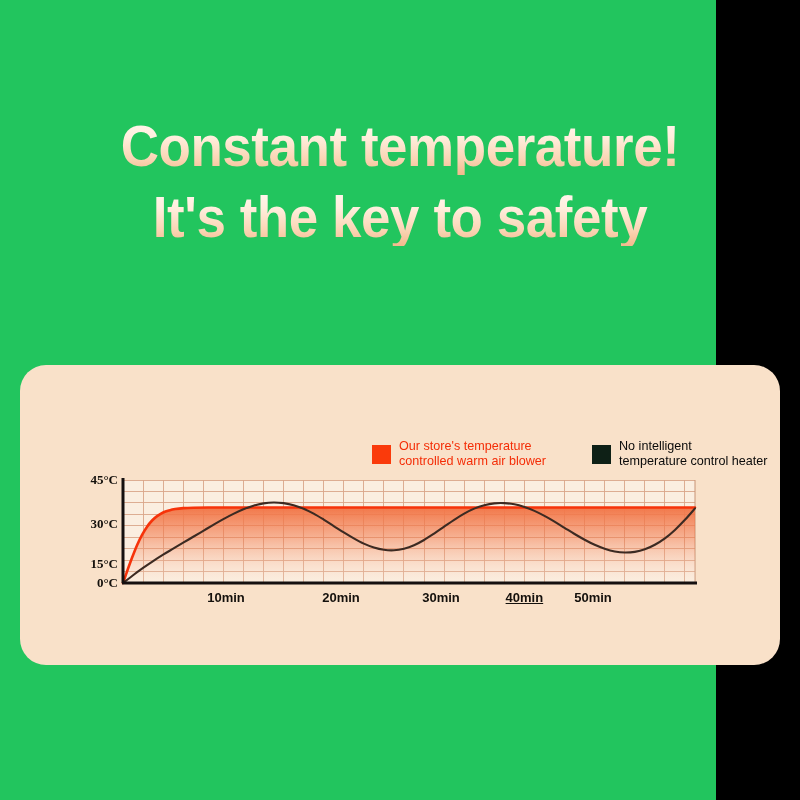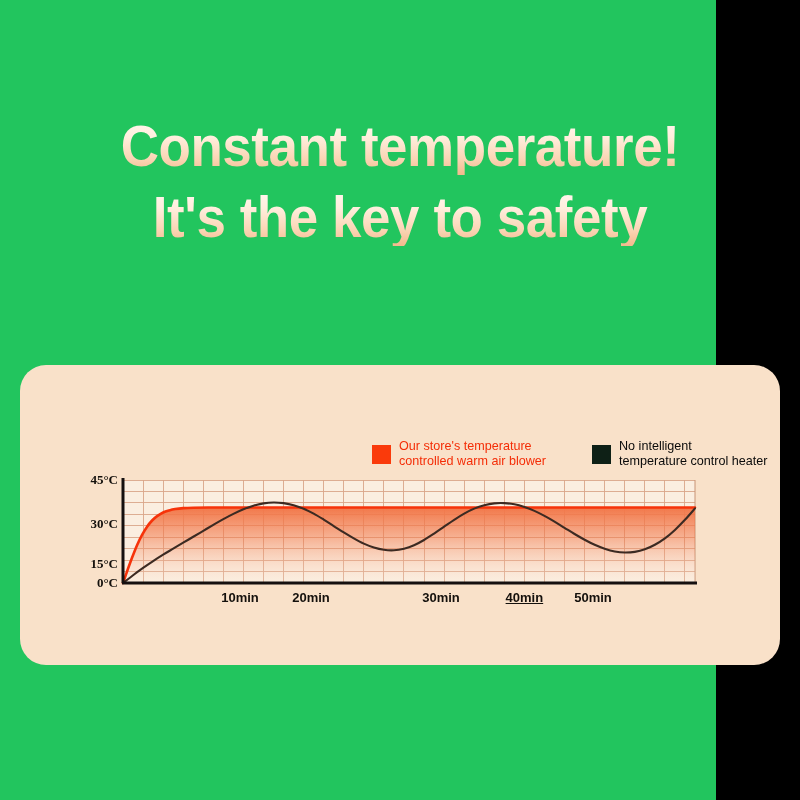--- a/index.html
+++ b/index.html
@@ -235,22 +235,22 @@
           <line x1="103" y1="113" x2="103" y2="218" stroke="#151010" stroke-width="3"></line>
           <line x1="102" y1="218" x2="677" y2="218" stroke="#151010" stroke-width="3"></line>
         </svg>
       <div id="ylabels">
           <div class="axis-label-y" style="top: 218px;">0°C</div>
           <div class="axis-label-y" style="top: 199px; text-align: center;">15°C</div>
           <div class="axis-label-y" style="top: 149.333px; margin-top: 10px;">30°C</div>
           <div class="axis-label-y" style="top: 115px;">45°C</div>
         </div>
       <div id="xlabels">
-          <div class="axis-label-x" style="left: 220px;">10min</div>
-          <div class="axis-label-x" style="left: 291px;">20min</div>
+          <div class="axis-label-x" style="left: 206px;">10min</div>
+          <div class="axis-label-x" style="left: 321px;">20min</div>
           <div class="axis-label-x" style="left: 421px;">30min</div>
           <div class="axis-label-x" style="left: 504.404px; text-decoration: underline;">40min</div>
           <div class="axis-label-x" style="left: 573px;">50min</div>
         </div>
     </div>
 
   </div>
 </div>
 
 </body></html>

